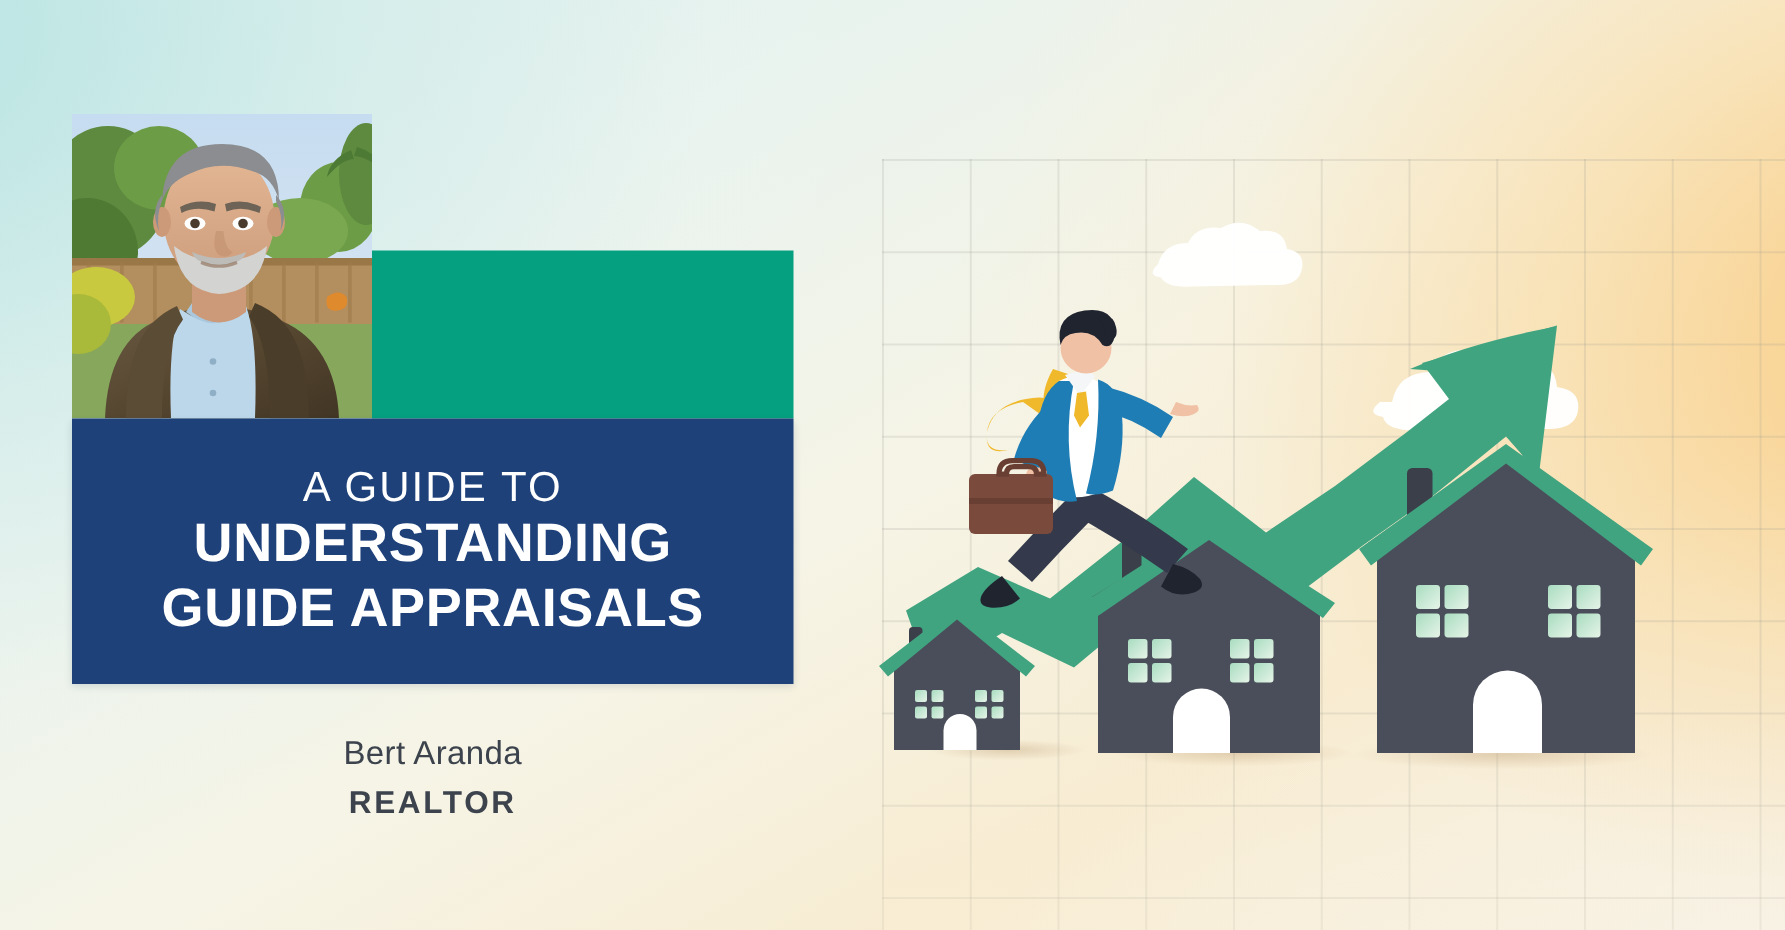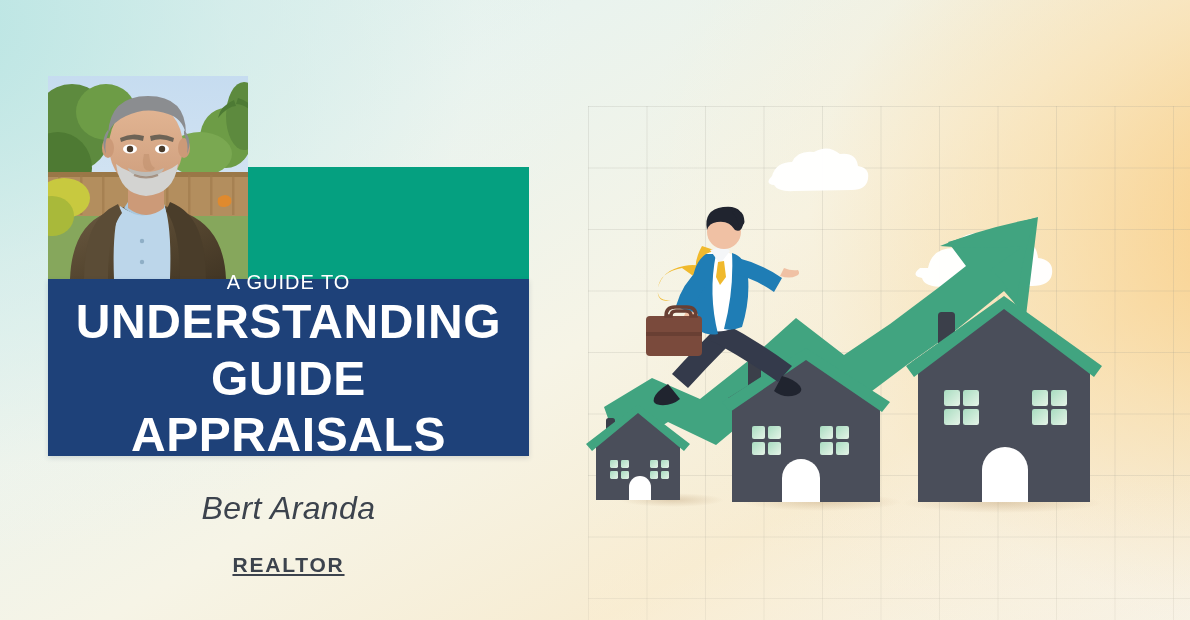--- a/index.html
+++ b/index.html
@@ -83,27 +83,27 @@
     height: 177px;
     display: flex;
     flex-direction: column;
     align-items: center;
     justify-content: center;
     color: #ffffff;
     text-align: center;
     letter-spacing: 0.035em;
   }
   .title-line1 {
-    font-size: 20px;
+    font-size: 28px;
     font-weight: 400;
     line-height: 1.16;
     letter-spacing: 0.05em;
   }
   .title-line2, .title-line3 {
-    font-size: 48px;
+    font-size: 36px;
     font-weight: 700;
     line-height: 1.18;
     letter-spacing: 0.012em;
   }
 
   .photo-frame {
     position: absolute;
     left: 48px;
     top: 76px;
     width: 200px;
@@ -114,34 +114,32 @@
   .photo-frame svg { display: block; }
 
   .name-block {
     position: absolute;
     left: 48px;
     top: 488px;
     width: 481px;
     text-align: center;
   }
   .agent-name {
-    font-size: 32px;
+    font-size: 22px;
     font-weight: 400;
     color: #3c434d;
     letter-spacing: 0.012em;
     line-height: 1.25;
-    font-style: italic;
   }
   .agent-role {
-    margin-top: 25px;
+    margin-top: 8px;
     font-size: 21px;
     font-weight: 700;
     color: #3c434d;
     letter-spacing: 0.085em;
-    text-decoration: underline;
   }
 </style>
 </head>
 <body>
 
 <div id="banner">
 
   <div class="grid-layer"></div>
   <div class="grid-fade"></div>
 

